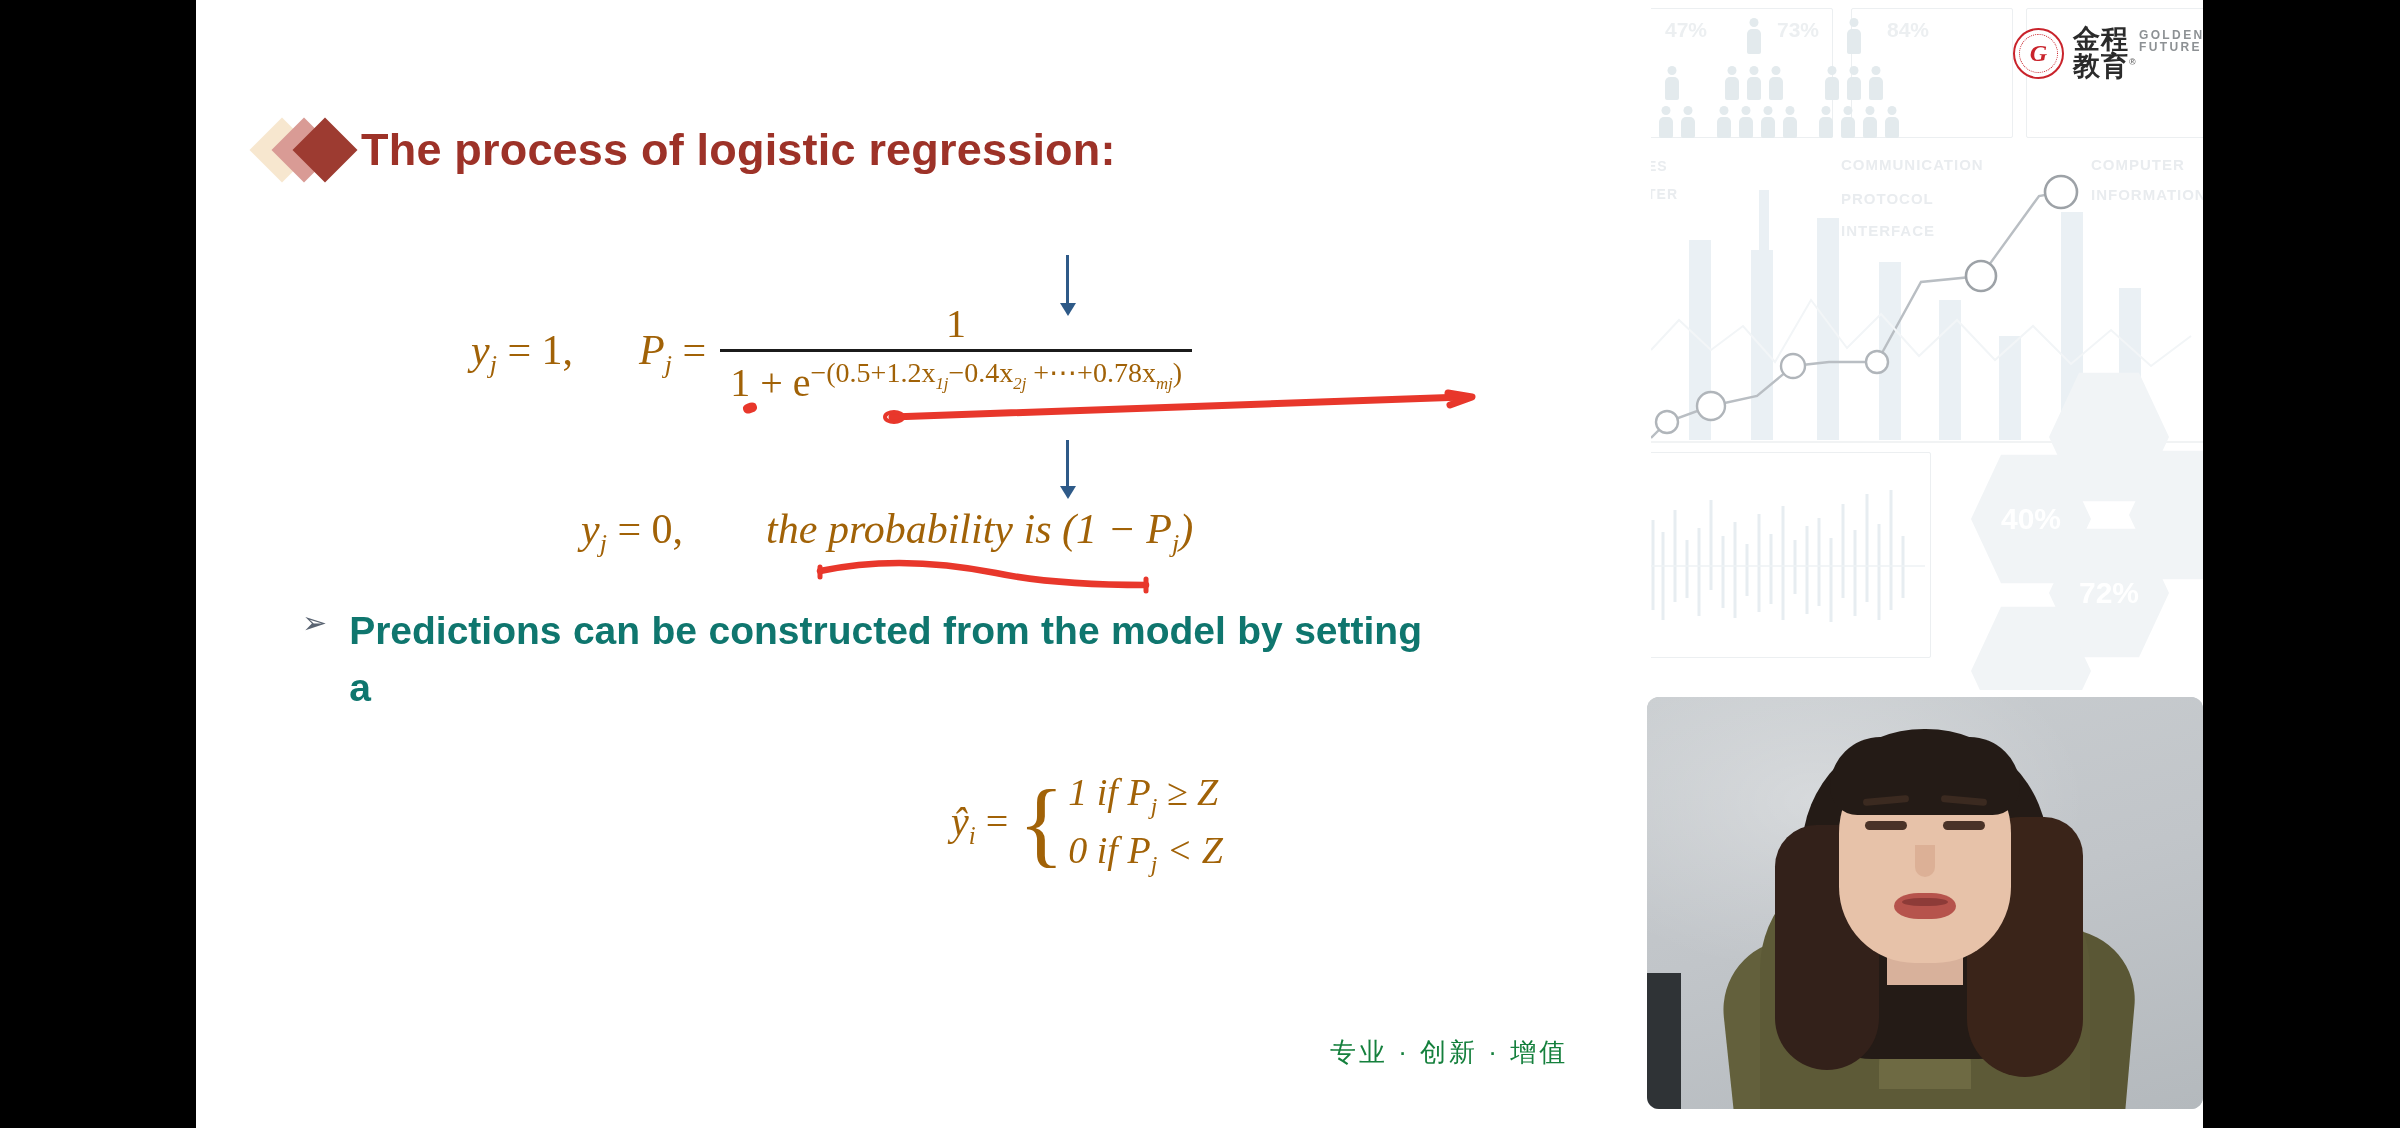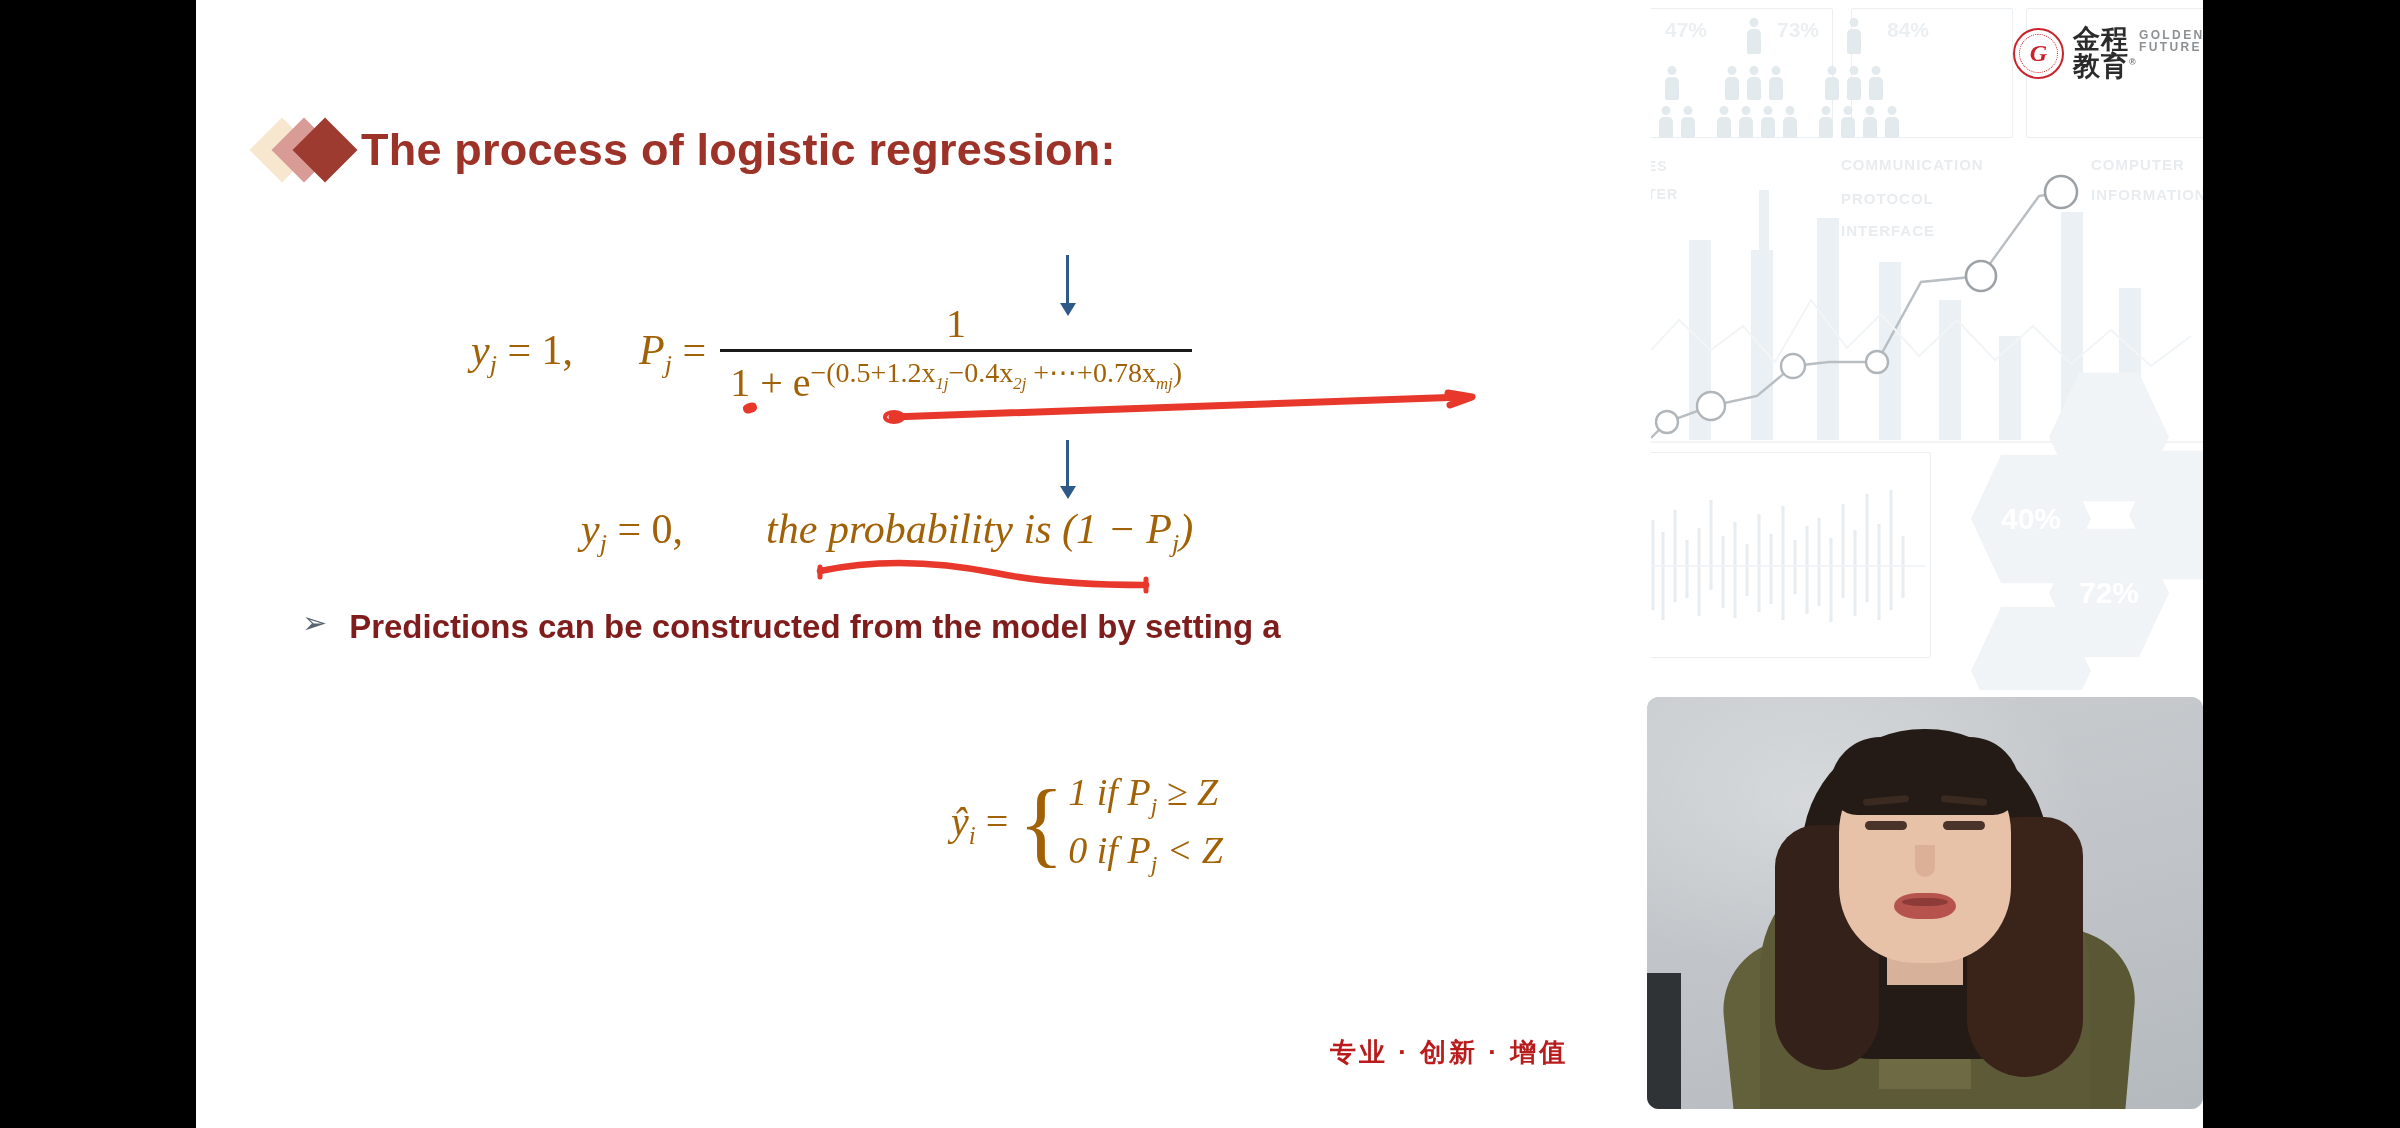--- a/index.html
+++ b/index.html
@@ -77,25 +77,25 @@
   #arrow2{left:870px;top:440px;height:48px;}
 
   
   #ink1{position:absolute;left:690px;top:393px;width:590px;height:30px;overflow:visible;}
   #ink2{position:absolute;left:620px;top:557px;width:370px;height:36px;overflow:visible;}
   #ink3{position:absolute;left:547px;top:403px;width:14px;height:10px;background:#e8372b;border-radius:40%;transform:rotate(-18deg);}
 
   
   #bullet{position:absolute;left:106px;top:603px;width:1120px;display:flex;gap:22px;}
   #bullet .marker{flex:0 0 auto;color:#5a6472;font-size:30px;line-height:1.35;}
-  #bullet .btext{font-family:"Liberation Sans",sans-serif;font-weight:700;font-size:33px;line-height:1.45;color:#7f1d1d;text-align:justify;text-align-last:left;}
+  #bullet .btext{font-family:"Liberation Sans",sans-serif;font-weight:700;font-size:39px;line-height:1.45;color:#0f766e;text-align:justify;text-align-last:left;}
   #bullet .btext .l2{display:block;}
 
   
-  #footer{position:absolute;left:1134px;top:1035px;font-size:26px;font-weight:700;color:#b91c1c;letter-spacing:3px;white-space:nowrap;}
+  #footer{position:absolute;left:1134px;top:1035px;font-size:26px;font-weight:400;color:#15803d;letter-spacing:3px;white-space:nowrap;}
 
   
   #webcam{position:absolute;left:1451px;top:697px;width:556px;height:412px;border-radius:12px;overflow:hidden;
           background:linear-gradient(170deg,#c6cacd 0%,#c2c6ca 45%,#b9bec2 100%);}
   #webcam .wall{position:absolute;inset:0;background:
       radial-gradient(ellipse 70% 60% at 30% 25%, rgba(255,255,255,.30), rgba(255,255,255,0) 70%),
       linear-gradient(165deg,#c9cdd0 0%,#c1c5c9 50%,#b4b9bd 100%);}
   #webcam .deskedge{position:absolute;left:0;top:276px;width:34px;height:136px;background:#2f3336;}
   #webcam .person-fig{position:absolute;left:50%;transform:translateX(-50%);bottom:0;width:330px;height:250px;
       background:#5d5a37;border-radius:110px 110px 0 0;}

